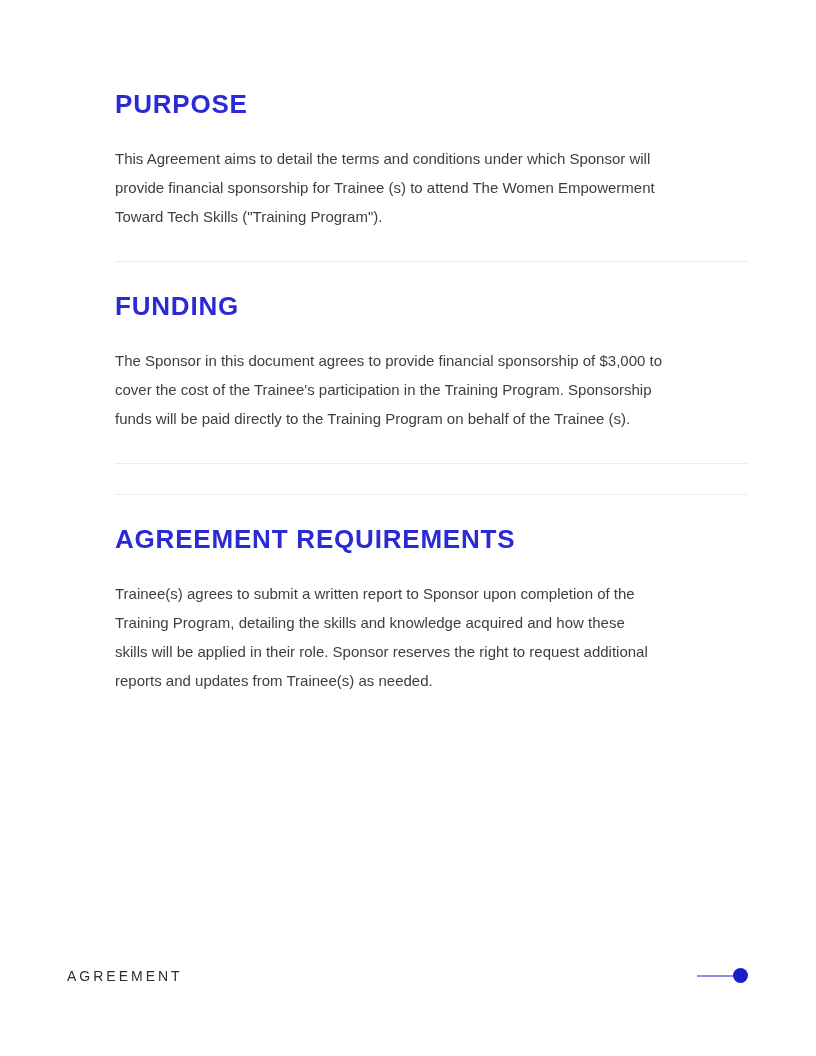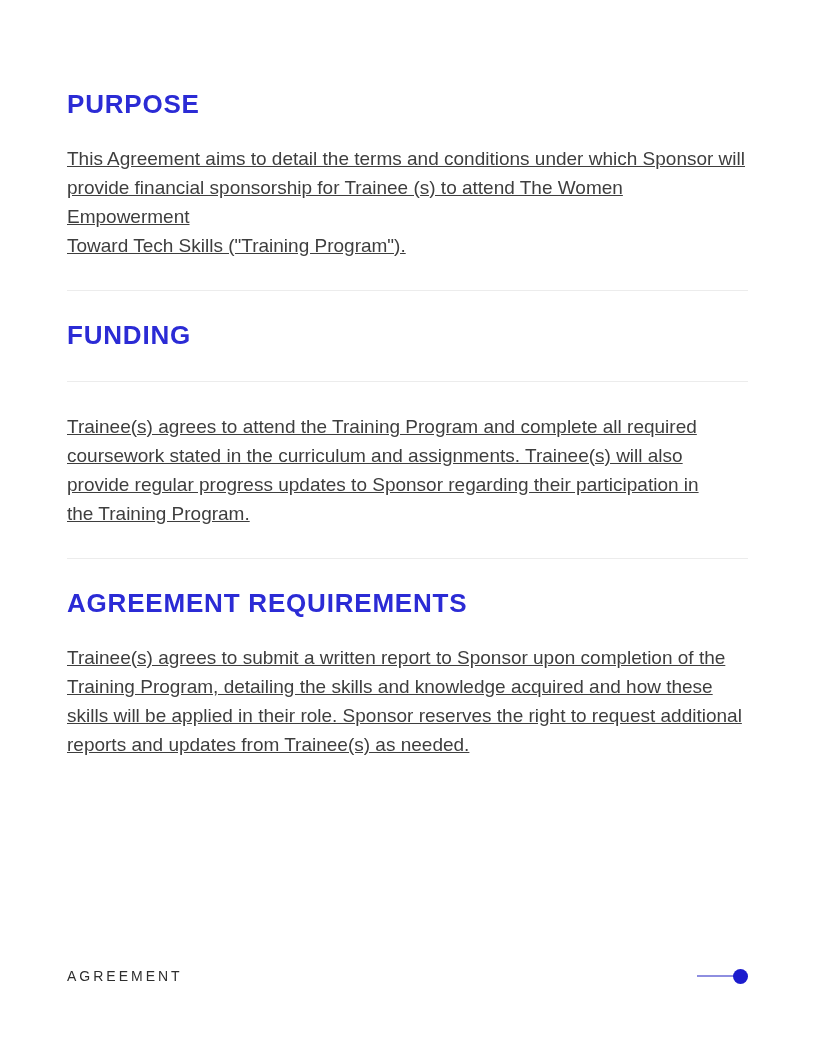--- a/index.html
+++ b/index.html
@@ -19,50 +19,50 @@
   body {
     width: 816px;
     height: 1056px;
     background: var(--background);
     position: relative;
     overflow: hidden;
     font-family: "Liberation Sans", sans-serif;
   }
   .page {
     padding: 90px 68px 0 67px;
+    margin-left: 48px;
   }
   .section-heading {
     margin: 0 0 24px 0;
     font-size: 26px;
     font-weight: 700;
     line-height: 1.15;
     letter-spacing: 0.8px;
     color: var(--accent);
   }
   .section-body {
     margin: 0;
-    font-size: 19px;
+    font-size: 15px;
     line-height: 29px;
     color: var(--body-text);
     white-space: pre-line;
-    text-decoration: underline;
   }
   hr.divider {
     border: none;
     border-top: 1px solid var(--divider);
     margin: 30px 0 30px 0;
     height: 0;
   }
   .footer {
     position: absolute;
     left: 67px;
     right: 68px;
     top: 968px;
     display: flex;
-    align-items: center;
+    align-items: flex-start;
     justify-content: space-between;
   }
   .footer-label {
     font-size: 14px;
     letter-spacing: 3px;
     color: var(--footer-text);
   }
   .footer-rule {
     display: flex;
     align-items: center;
@@ -89,29 +89,28 @@
     <h2 class="section-heading">PURPOSE</h2>
     <p class="section-body">This Agreement aims to detail the terms and conditions under which Sponsor will
 provide financial sponsorship for Trainee (s) to attend The Women Empowerment
 Toward Tech Skills ("Training Program").</p>
   </section>
 
   <hr class="divider">
 
   <section>
     <h2 class="section-heading">FUNDING</h2>
+    <p class="section-body">The Sponsor in this document agrees to provide financial sponsorship of $3,000 to
+cover the cost of the Trainee's participation in the Training Program. Sponsorship
+funds will be paid directly to the Training Program on behalf of the Trainee (s).</p>
   </section>
 
   <hr class="divider">
 
   <section>
-    <p class="section-body">Trainee(s) agrees to attend the Training Program and complete all required
-coursework stated in the curriculum and assignments. Trainee(s) will also
-provide regular progress updates to Sponsor regarding their participation in
-the Training Program.</p>
   </section>
 
   <hr class="divider">
 
   <section>
     <h2 class="section-heading">AGREEMENT REQUIREMENTS</h2>
     <p class="section-body">Trainee(s) agrees to submit a written report to Sponsor upon completion of the
 Training Program, detailing the skills and knowledge acquired and how these
 skills will be applied in their role. Sponsor reserves the right to request additional
 reports and updates from Trainee(s) as needed.</p>

